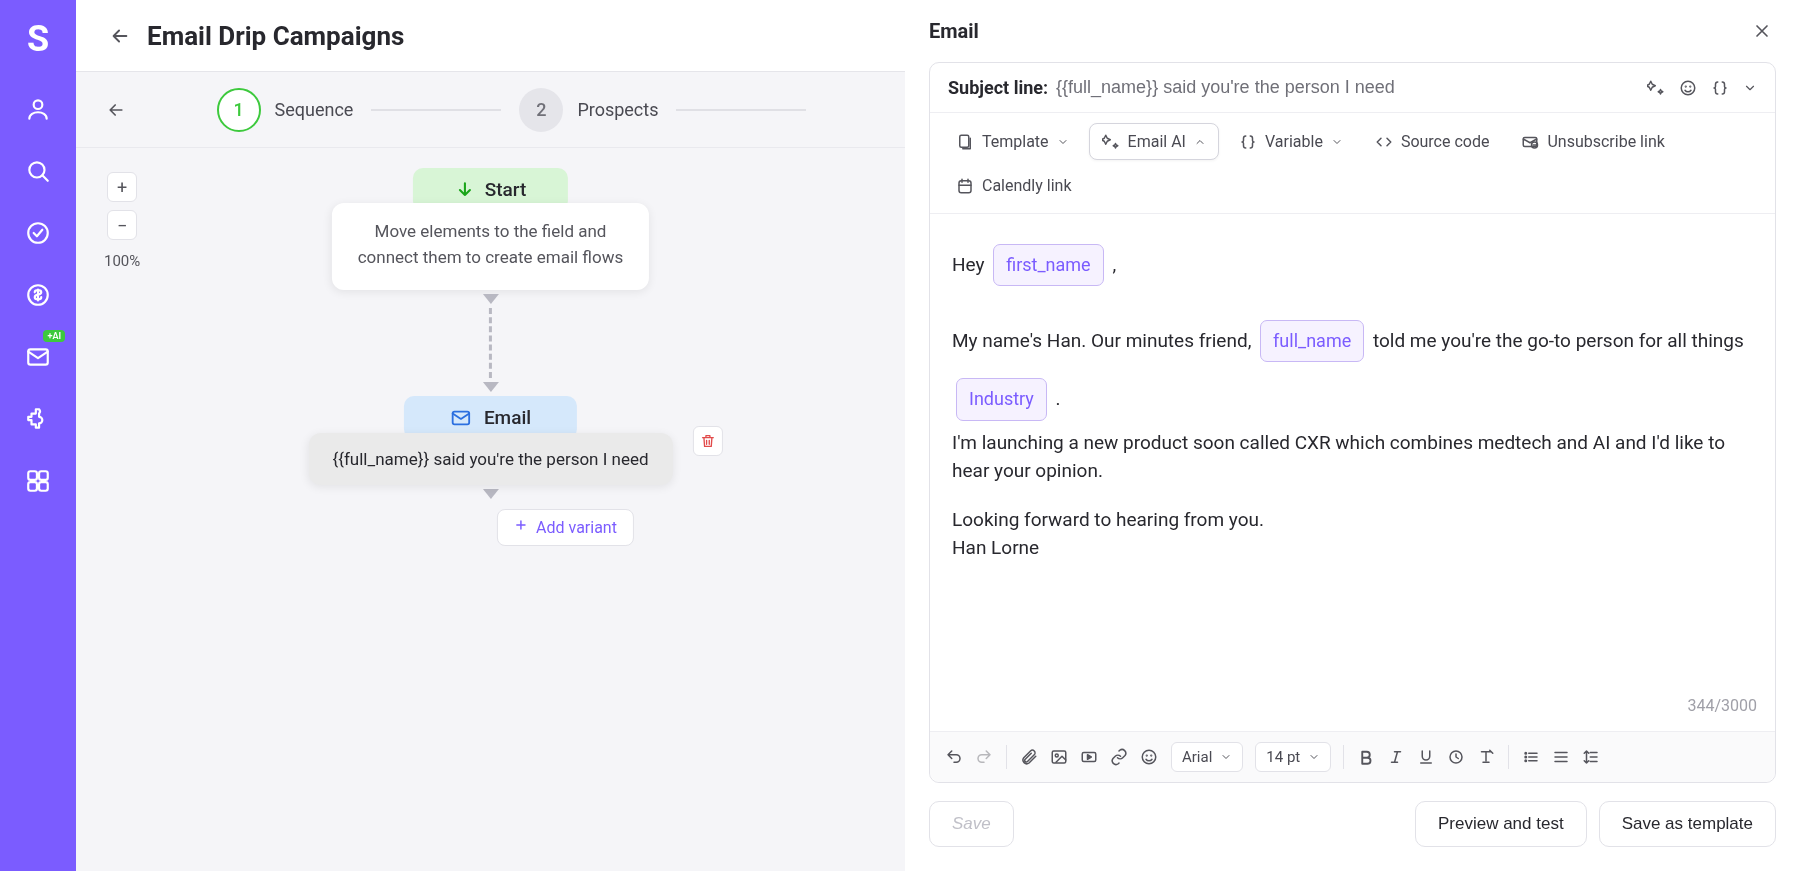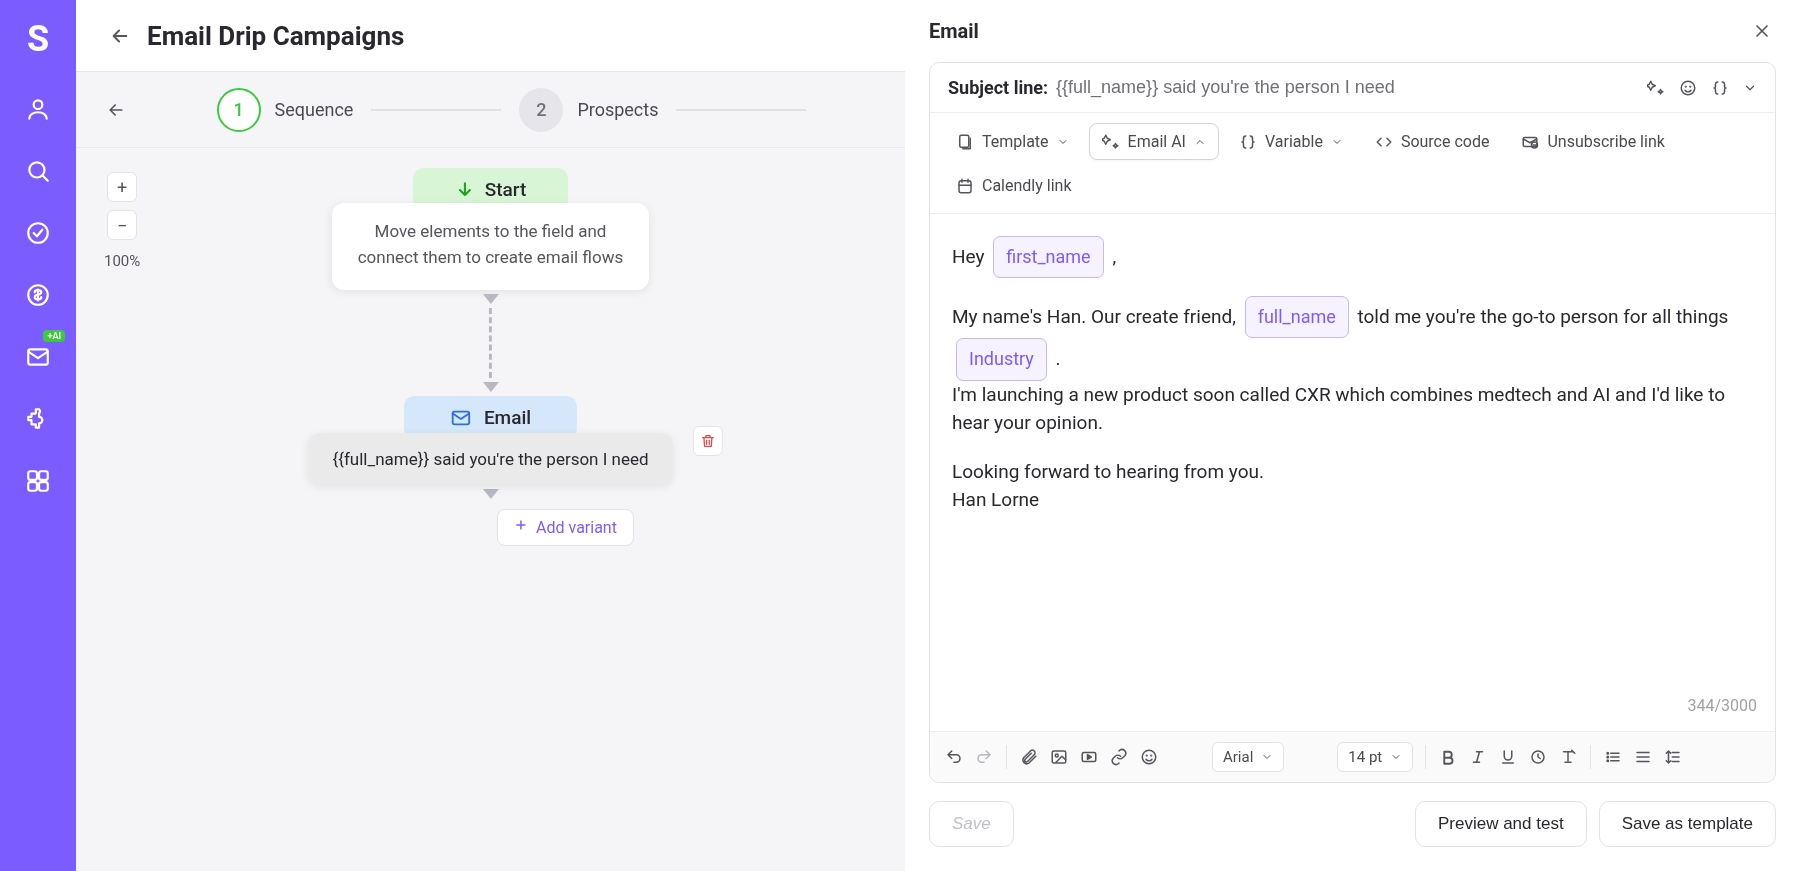--- a/index.html
+++ b/index.html
@@ -66,27 +66,27 @@
 .subj-icons { display:flex; gap:14px; align-items:center; color:#55555c; }
 .subj-icons span { cursor:pointer; display:flex; align-items:center; }
 
 .toolbar { padding: 10px 14px; border-bottom:1px solid #eeeef2; display:flex; gap:8px; flex-wrap:wrap; }
 .tool-btn { display:flex; align-items:center; gap:8px; padding:8px 12px; border-radius:8px; font-size:16px; color:#4a4a52; cursor:pointer; }
 .tool-btn.active { border:1px solid #d5d5dd; background:#fff; box-shadow:0 1px 3px rgba(0,0,0,0.05);}
 .tool-btn svg { width:18px; height:18px; stroke:#55555c; fill:none; stroke-width:2;}
 .tool-btn .chev { width:12px; height:12px; }
 
 .body-area { flex:1; padding: 22px 22px; font-size:19px; color:#28282e; line-height:1.9; position:relative; overflow:auto;}
-.var-chip { display:inline-block; border:1px solid #c8b8f5; background:#f6f2ff; color:#7b5cff; border-radius:7px; padding:3px 12px; font-size:18px; margin:0 4px; }
+.var-chip { display:inline-block; border:1px solid #c8b8f5; background:#f6f2ff; color:#7b5cff; border-radius:7px; padding:3px 12px; font-size:18px; margin:8px 4px; }
 .char-count { position:absolute; right:18px; bottom:10px; font-size:16px; color:#a0a0a8; }
 
 .format-bar { border-top:1px solid #eeeef2; padding:10px 14px; display:flex; align-items:center; gap:12px; color:#55555c; background:#fafafb; border-radius:0 0 10px 10px; }
 .format-bar .grp { display:flex; gap:10px; align-items:center; }
 .format-bar .sep { width:1px; height:24px; background:#e2e2e8; }
-.format-bar select, .format-bar .sel { border:1px solid #e2e2e8; border-radius:6px; padding:5px 10px; font-size:15px; color:#4a4a52; background:#fff; cursor:pointer; display:flex; align-items:center; gap:8px;margin-left:41px;}
+.format-bar select, .format-bar .sel { border:1px solid #e2e2e8; border-radius:6px; padding:5px 10px; font-size:15px; color:#4a4a52; background:#fff; cursor:pointer; display:flex; align-items:center; gap:8px;}
 .format-bar .fmt-icon { width:20px; height:20px; display:flex; align-items:center; justify-content:center; cursor:pointer; }
 .fmt-icon svg { width:18px; height:18px; stroke:#55555c; fill:none; stroke-width:2; }
 
 .footer { padding: 18px 24px 24px; display:flex; justify-content:space-between; }
 .btn { padding: 12px 22px; border-radius:10px; font-size:17px; cursor:pointer; border:1px solid #e2e2e8; background:#fff; color:#28282e; }
 .btn.disabled { color:#c0c0c8; cursor:default;font-style:italic; }
 .footer-right { display:flex; gap:12px; }
 
 svg { stroke-linecap: round; stroke-linejoin: round; }
 </style>
@@ -320,21 +320,21 @@
         </div>
       </div>
 
       <div class="body-area">
         <p>
           <span>Hey</span>
           <span class="var-chip">first_name</span>
           <span>,</span>
         </p>
         <p style="margin-top:18px;">
-          <span>My name's Han. Our create friend,</span>
+          <span>My name's Han. Our minutes friend,</span>
           <span class="var-chip">full_name</span>
           <span>told me you're the go-to person for all things</span>
           <span class="var-chip">Industry</span>
           <span>.</span>
         </p>
         <p style="line-height:1.5;">I'm launching a new product soon called CXR which combines medtech and AI and I'd like to hear your opinion.</p>
         <p style="margin-top:20px; line-height:1.5;">Looking forward to hearing from you.</p>
         <p style="line-height:1.5;">Han Lorne</p>
         <div class="char-count">344/3000</div>
       </div>

